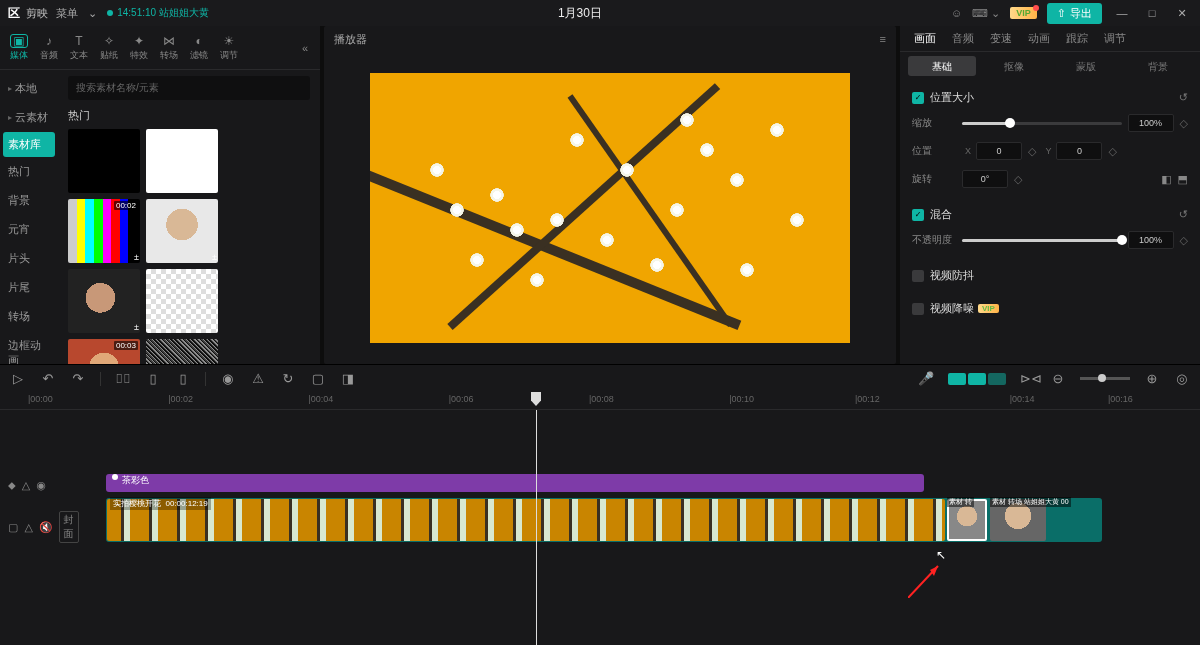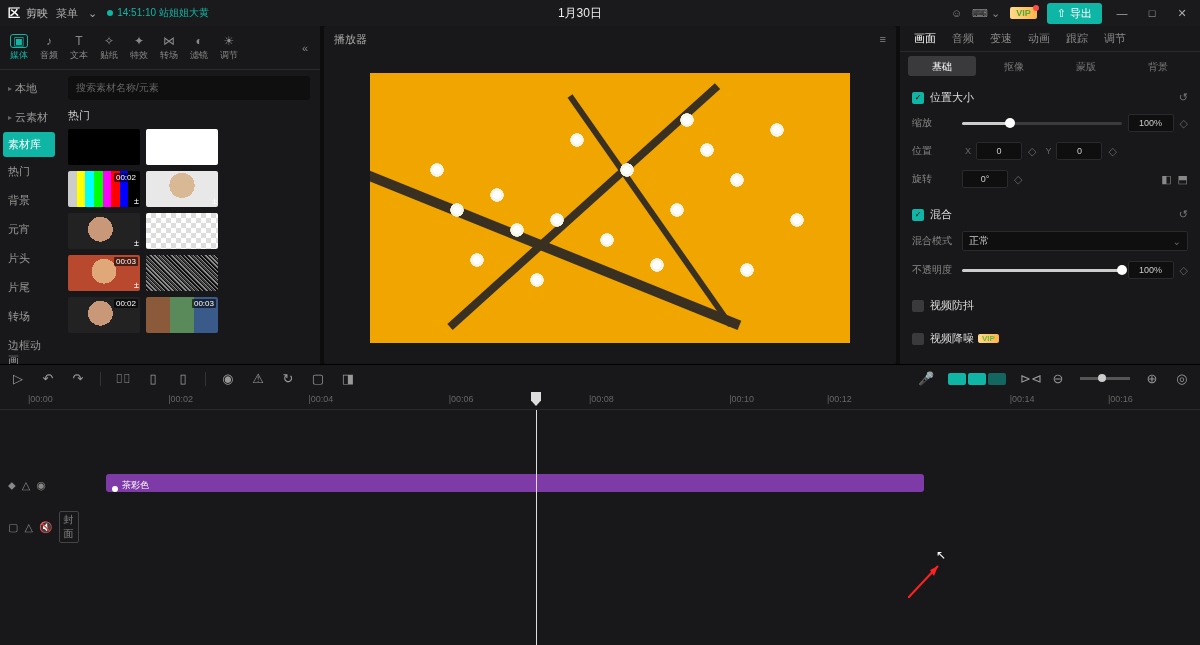--- a/index.html
+++ b/index.html
@@ -33,21 +33,21 @@
 .left-content { flex: 1; display: flex; overflow: hidden; }
 .side-nav { width: 58px; background: #18181a; padding-top: 4px; }
 .side-nav-item { padding: 7px 8px; color: #999; cursor: pointer; font-size: 11px; display: flex; align-items: center; }
 .side-nav-item.active { background: #0fb5a5; color: #fff; border-radius: 3px; margin: 0 3px; padding: 5px 5px; }
 .side-nav-item.expand::before { content: "▸"; font-size: 8px; margin-right: 3px; color: #666; }
 
 .media-area { flex: 1; padding: 6px 10px; overflow-y: auto; }
 .search-box { background: #0f0f10; border-radius: 3px; padding: 5px 8px; color: #666; font-size: 10px; margin-bottom: 8px; }
 .section-label { color: #ccc; font-size: 11px; margin: 6px 0; }
 .thumb-grid { display: grid; grid-template-columns: 72px 72px; gap: 6px; }
-.thumb { width: 72px; height: 36px; background: #2a2a2c; border-radius: 2px; position: relative; overflow: hidden; cursor: pointer; }
+.thumb { width: 72px; height: 64px; background: #2a2a2c; border-radius: 2px; position: relative; overflow: hidden; cursor: pointer; }
 .thumb .dur { position: absolute; top: 2px; right: 2px; background: rgba(0,0,0,.6); color: #fff; font-size: 8px; padding: 0 2px; border-radius: 1px; }
 .thumb .star { position: absolute; bottom: 1px; right: 1px; color: #fff; font-size: 9px; }
 .thumb-black { background: #000; }
 .thumb-white { background: #fff; }
 .thumb-bars { background: linear-gradient(90deg,#ccc 0 12%, #ff0 12% 24%, #0ff 24% 36%, #0f0 36% 48%, #f0f 48% 60%, #f00 60% 72%, #00f 72% 84%, #000 84% 100%); }
 .thumb-face1 { background: radial-gradient(circle at 50% 40%, #d9b896 0 30%, #e8e8e8 30% 100%); }
 .thumb-face2 { background: radial-gradient(circle at 45% 45%, #c89878 0 28%, #222 28% 100%); }
 .thumb-checker { background: repeating-conic-gradient(#ddd 0 25%, #fff 0 50%) 0 0/10px 10px; }
 .thumb-face3 { background: radial-gradient(circle at 50% 45%, #e0a878 0 30%, #b8482e 30% 100%); }
 .thumb-noise { background: repeating-linear-gradient(45deg,#555 0 1px,#888 1px 2px,#333 2px 3px); filter: contrast(1.5); }
@@ -112,21 +112,21 @@
 .ruler-tick { position: absolute; top: 2px; }
 .playhead-marker { position: absolute; top: 0; width: 10px; height: 14px; background: #ddd; clip-path: polygon(0 0, 100% 0, 100% 60%, 50% 100%, 0 60%); transform: translateX(-50%); }
 .tracks-area { flex: 1; display: flex; position: relative; }
 .track-headers { width: 78px; }
 .track-header-row { height: 24px; display: flex; align-items: center; gap: 6px; padding: 0 8px; color: #888; }
 .track-header-row.h-filter { margin-top: 63px; }
 .track-header-row.h-video { margin-top: 10px; height: 40px; }
 .track-header-row .cover-label { font-size: 10px; padding: 1px 4px; border: 1px solid #444; border-radius: 2px; }
 .tracks { flex: 1; position: relative; }
 .playhead-line { position: absolute; top: 0; bottom: 0; width: 1px; background: #ddd; left: 458px; z-index: 5; }
-.track-filter { position: absolute; top: 64px; left: 28px; right: 276px; height: 18px; background: #7e3ba8; border-radius: 3px; display: flex; align-items: flex-end; padding: 0 6px; color: #fff; font-size: 9px; }
+.track-filter { position: absolute; top: 64px; left: 28px; right: 276px; height: 18px; background: #7e3ba8; border-radius: 3px; display: flex; align-items: flex-start; padding: 0 6px; color: #fff; font-size: 9px; }
 .track-filter .dot { width: 6px; height: 6px; background: #fff; border-radius: 50%; margin-right: 4px; }
 .track-video-wrap { position: absolute; top: 88px; left: 28px; right: 98px; height: 44px; background: #0a6e68; border-radius: 3px; padding: 2px; }
 .track-video-label { position: absolute; top: -1px; left: 4px; color: #fff; font-size: 8px; background: rgba(0,0,0,.3); padding: 1px 3px; z-index: 2; }
 .clip-main { position: absolute; top: 1px; left: 1px; width: 838px; height: 42px; background: repeating-linear-gradient(90deg, #c98500 0 14px, #3a3022 14px 17px, #d8e8d0 17px 23px, #c98500 23px 28px); border-radius: 2px; }
 .clip-2 { position: absolute; top: 1px; left: 841px; width: 40px; height: 42px; border: 2px solid #fff; border-radius: 2px; background: radial-gradient(circle at 50% 40%, #d9b896 0 35%, #888 35% 100%); }
 .clip-2-label { position: absolute; top: -1px; left: 841px; color: #fff; font-size: 7px; background: rgba(0,0,0,.5); padding: 0 2px; z-index: 3; }
 .clip-3 { position: absolute; top: 1px; left: 884px; width: 56px; height: 42px; border-radius: 2px; background: radial-gradient(circle at 50% 40%, #d9b896 0 35%, #666 35% 100%); }
 .clip-3-label { position: absolute; top: -1px; left: 884px; color: #fff; font-size: 7px; background: rgba(0,0,0,.5); padding: 0 2px; z-index: 3; }
 .red-arrow { position: absolute; top: 152px; left: 830px; width: 36px; height: 36px; pointer-events: none; }
 .cursor-arrow { position: absolute; top: 138px; left: 858px; color: #fff; font-size: 12px; pointer-events: none; }
@@ -327,26 +327,20 @@
         </div>
       </div>
 
       <div class="prop-section">
         <div class="prop-section-hdr">
           <span class="chk">✓</span>
           <span>混合</span>
           <span class="reset">↺</span>
         </div>
         <div class="prop-row">
-          <span class="prop-label">混合模式</span>
-          <div class="dropdown">
-              <span>正常</span>
-            </div>
-        </div>
-        <div class="prop-row">
           <span class="prop-label">不透明度</span>
           <div class="slider">
             <div class="slider-fill" style="width:100%"></div>
               <div class="slider-thumb" style="left:100%"></div>
           </div>
           <div class="num-input">100%</div>
           <span style="color:#666">◇</span>
         </div>
       </div>
 
@@ -399,21 +393,21 @@
 </div>
 
 <div class="timeline">
   <div class="ruler" id="ruler">
       <span class="ruler-tick" style="left: 28px;">|00:00</span>
       <span class="ruler-tick" style="left: 168.25px;">|00:02</span>
       <span class="ruler-tick" style="left: 308.5px;">|00:04</span>
       <span class="ruler-tick" style="left: 448.75px;">|00:06</span>
       <span class="ruler-tick" style="left: 589px;">|00:08</span>
       <span class="ruler-tick" style="left: 729.25px;">|00:10</span>
-      <span class="ruler-tick" style="left: 827px;">|00:12</span>
+      <span class="ruler-tick" style="left: 855px;">|00:12</span>
       <span class="ruler-tick" style="left: 1009.75px;">|00:14</span>
       <span class="ruler-tick" style="left: 1094px; padding-left: 14px;">|00:16</span>
       <div class="playhead-marker" style="left: 536px;"></div>
     </div>
   <div class="tracks-area">
     <div class="track-headers">
       <div class="track-header-row h-filter">
         <span>⬥</span>
         <span>△</span>
         <span>◉</span>
@@ -424,20 +418,30 @@
         <span>🔇</span>
         <span class="cover-label">封面</span>
       </div>
     </div>
     <div class="tracks">
       <div class="playhead-line"></div>
       <div class="track-filter">
         <span class="dot"></span>
           <span>茶彩色</span>
       </div>
+      <div class="track-video-wrap">
+        <div class="track-video-label">
+          <span>实拍樱桃开花</span>&nbsp;&nbsp;<span>00:00:12:19</span>
+        </div>
+        <div class="clip-main"></div>
+        <div class="clip-2-label">素材 转</div>
+        <div class="clip-2"></div>
+        <div class="clip-3-label">素材 转场 站姐姐大黄 00</div>
+        <div class="clip-3"></div>
+      </div>
       <svg class="red-arrow">
           <line x1="0" y1="36" x2="30" y2="4" stroke="#ff2222" stroke-width="2"></line>
           <polygon points="30,4 22,8 26,14" fill="#ff2222"></polygon>
         </svg>
       <span class="cursor-arrow">↖</span>
     </div>
   </div>
 </div>
 
 </body></html>

